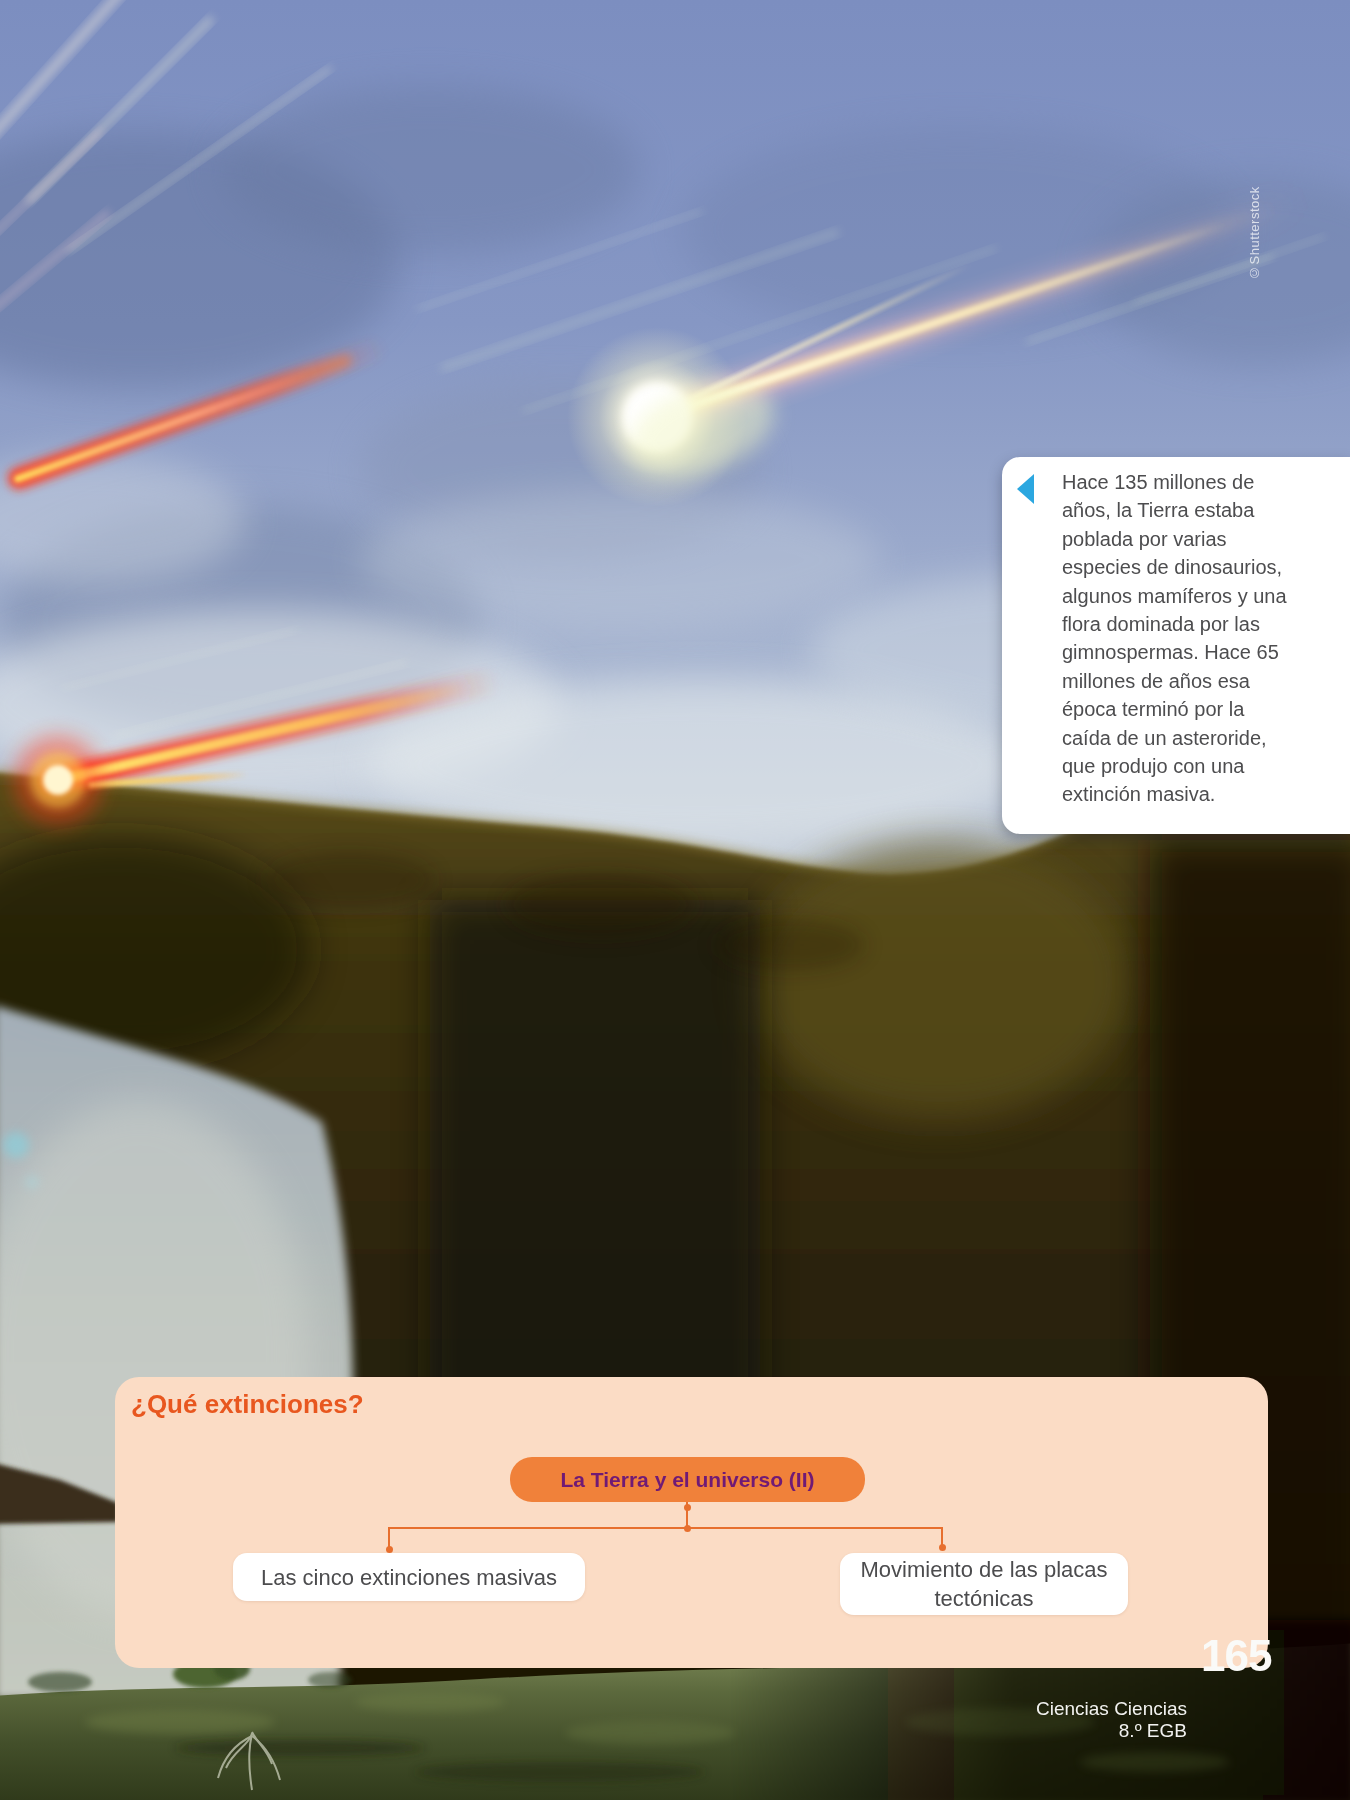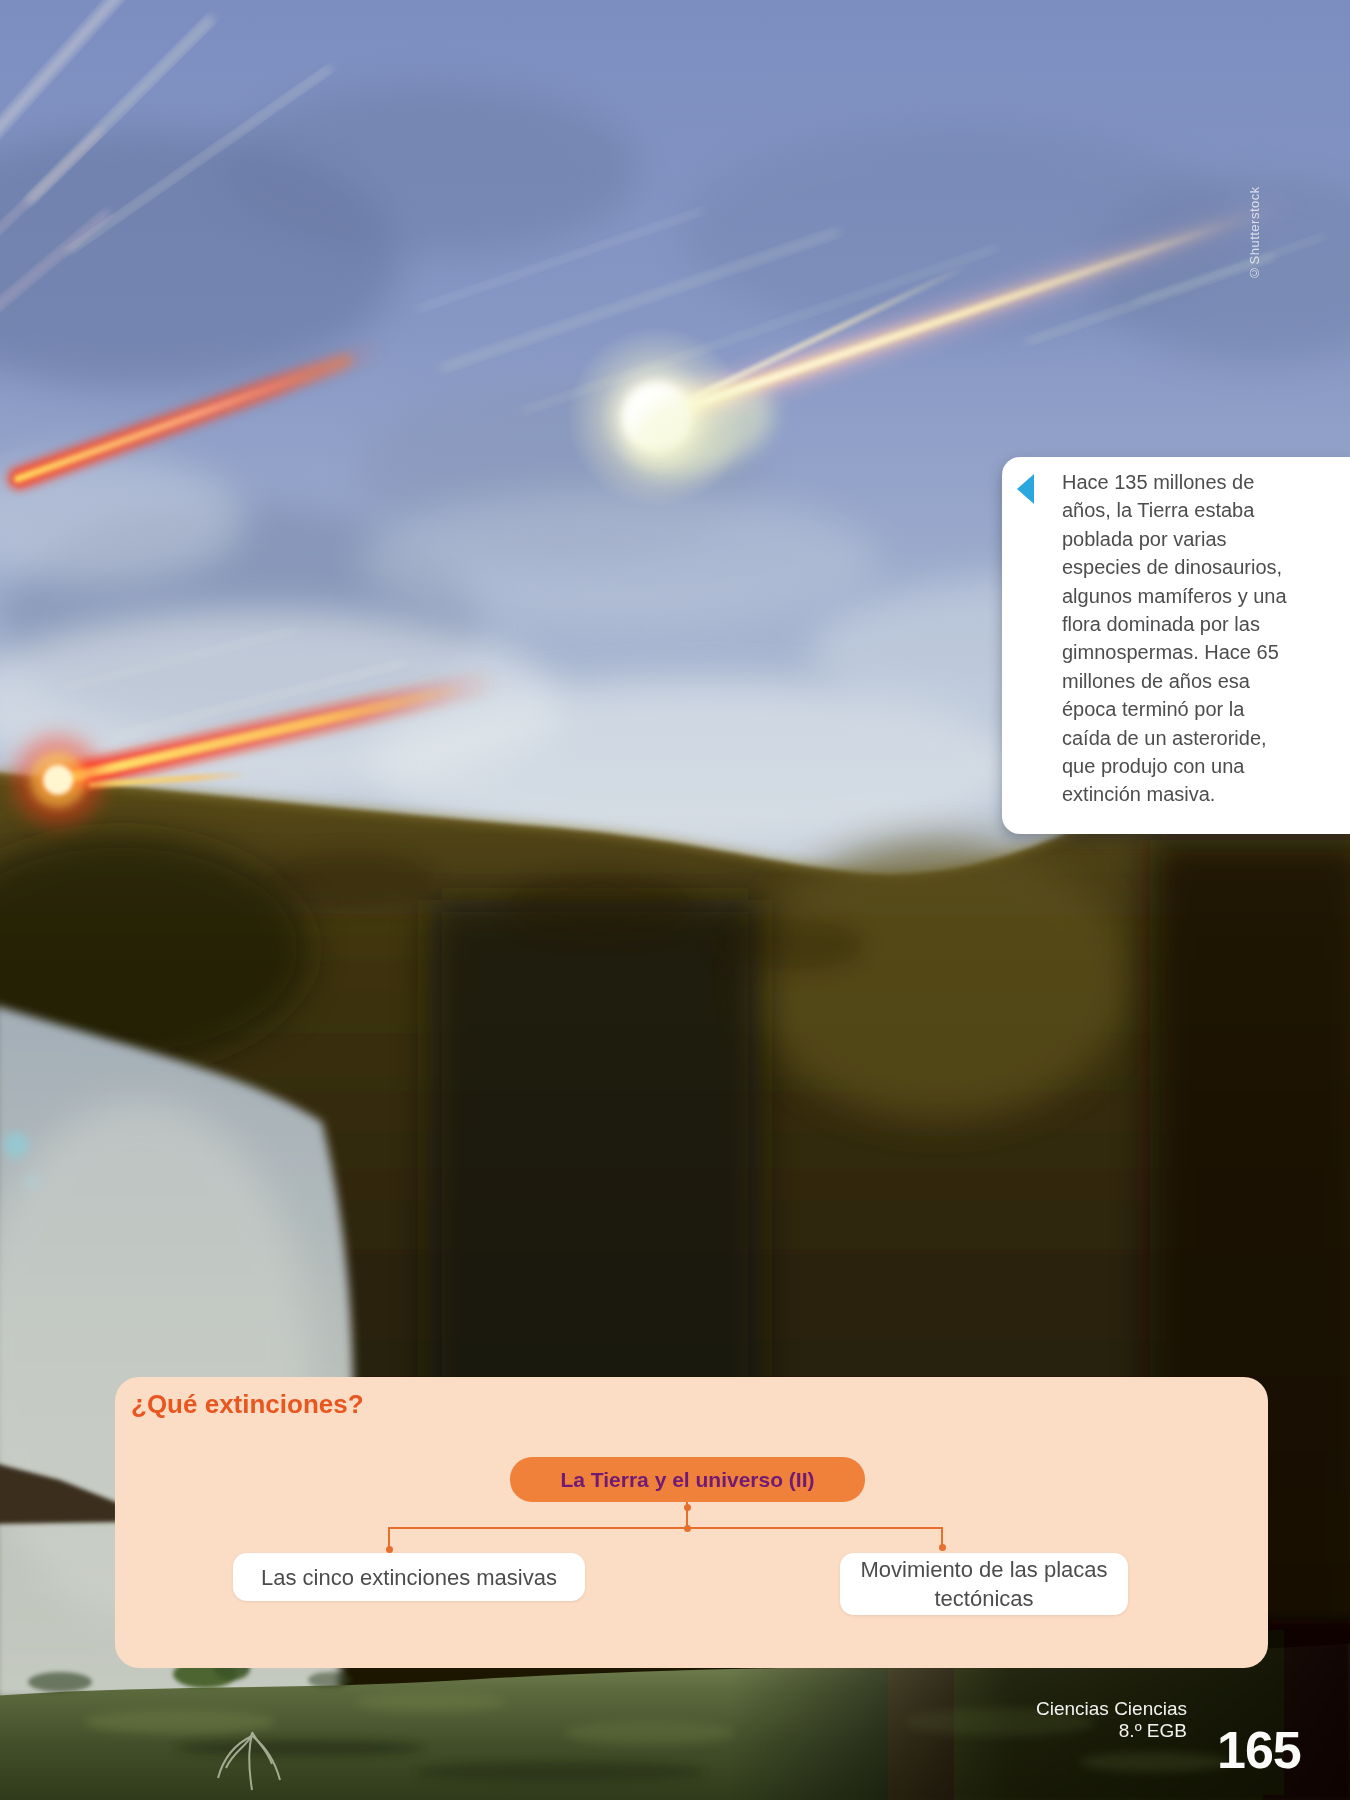--- a/index.html
+++ b/index.html
@@ -62,22 +62,22 @@
   }
   .child-1{left:118px; top:176px; width:352px; height:48px;}
   .child-2{left:685px; top:176px; width:288px; height:62px;margin-left:40px;}
 
   
   .footer-meta{
     position:absolute; left:887px; top:1698px; width:300px;
     text-align:right; color:#F2F2F0; font-size:19px; line-height:22px;
   }
   .page-number{
-    position:absolute; left:1201px; top:1720px;
-    font-size:52px; font-weight:bold; color:#FAFAF8; letter-spacing:-1px;margin-left:16px;
+    position:absolute; left:1201px; top:1631px;
+    font-size:44px; font-weight:bold; color:#FAFAF8; letter-spacing:-1px;
   }
 </style>
 </head>
 <body>
 
 <div class="page">
 
   <svg class="bg-art" viewBox="0 0 1350 1800" preserveAspectRatio="none" aria-hidden="true">
     <defs>
       <linearGradient id="sky" x1="0" y1="0" x2="0" y2="1">

